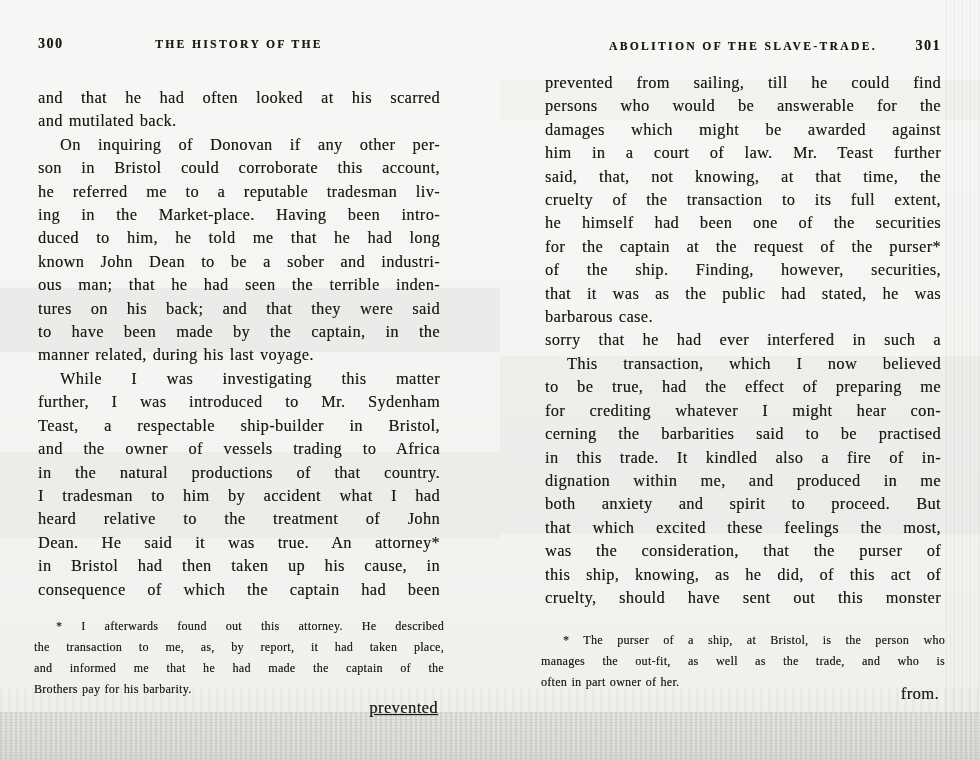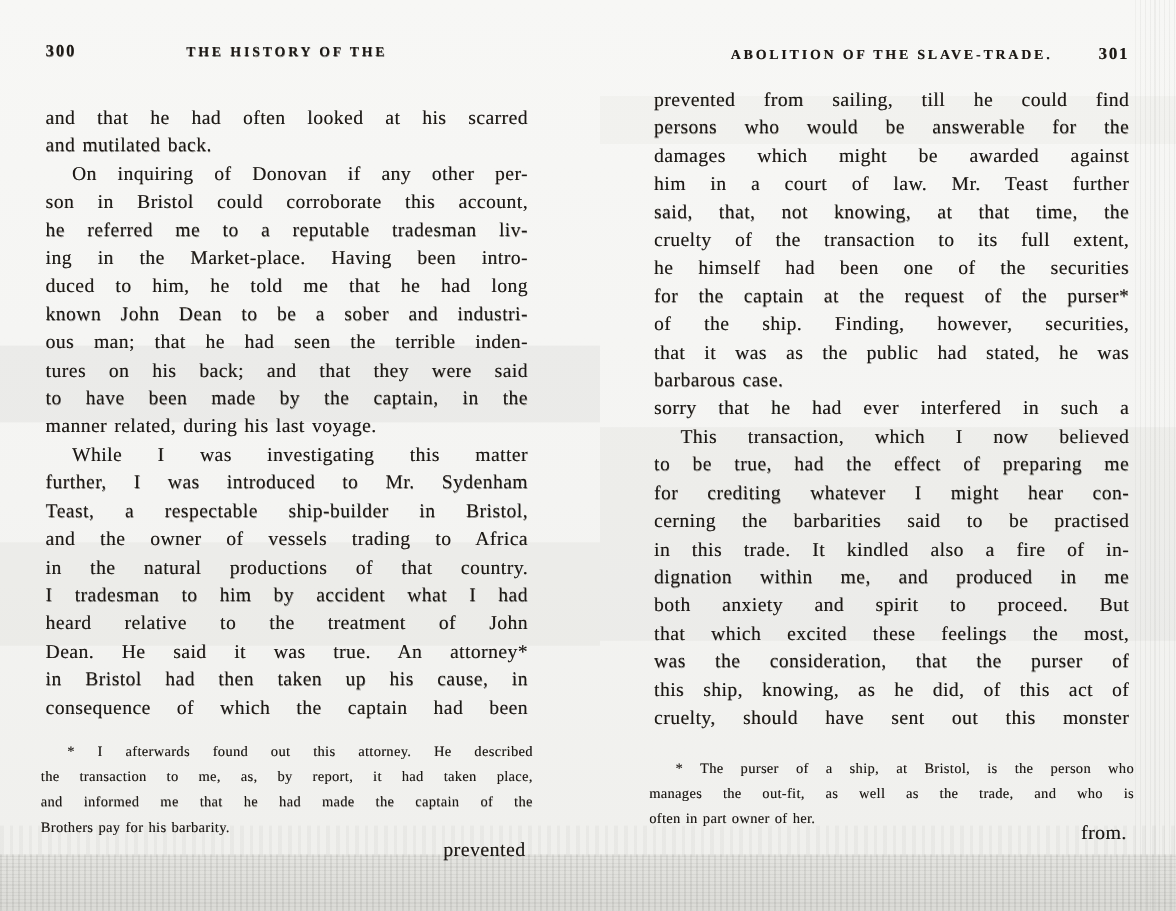--- a/index.html
+++ b/index.html
@@ -66,21 +66,21 @@
   .page-right .footnote{top:630px;}
 
   .tline{text-align:justify;text-align-last:justify;white-space:normal;overflow:hidden;}
   .tline.indent{padding-left:22px;font-family:Liberation Serif, serif;}
   .tline.pend{text-align-last:left;}
 
   .catchword{
     position:absolute;right:2px;font-size:16.5px;letter-spacing:0.4px;
     text-shadow:0.3px 0.3px 0 rgba(25,22,18,0.5);
   }
-  .page-left .catchword{top:698px;}
+  .page-left .catchword{top:698px;text-decoration:underline;}
   .page-right .catchword{top:684px;}
 </style>
 </head>
 <body>
 
 <div class="spread">
 
   <div class="scan-band band-a"></div>
   <div class="scan-band band-b"></div>
   <div class="scan-band band-c"></div>

